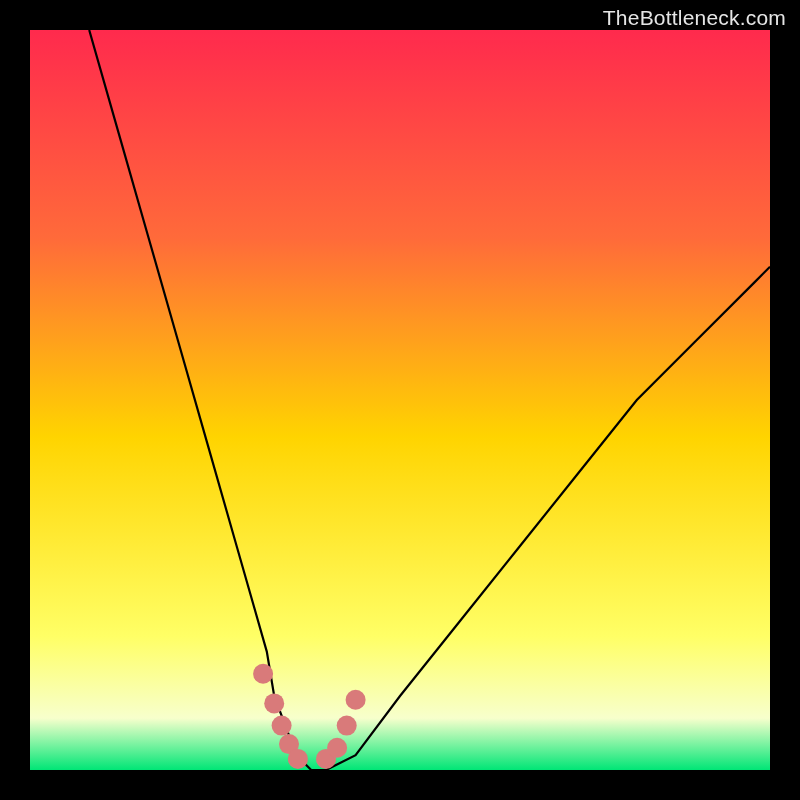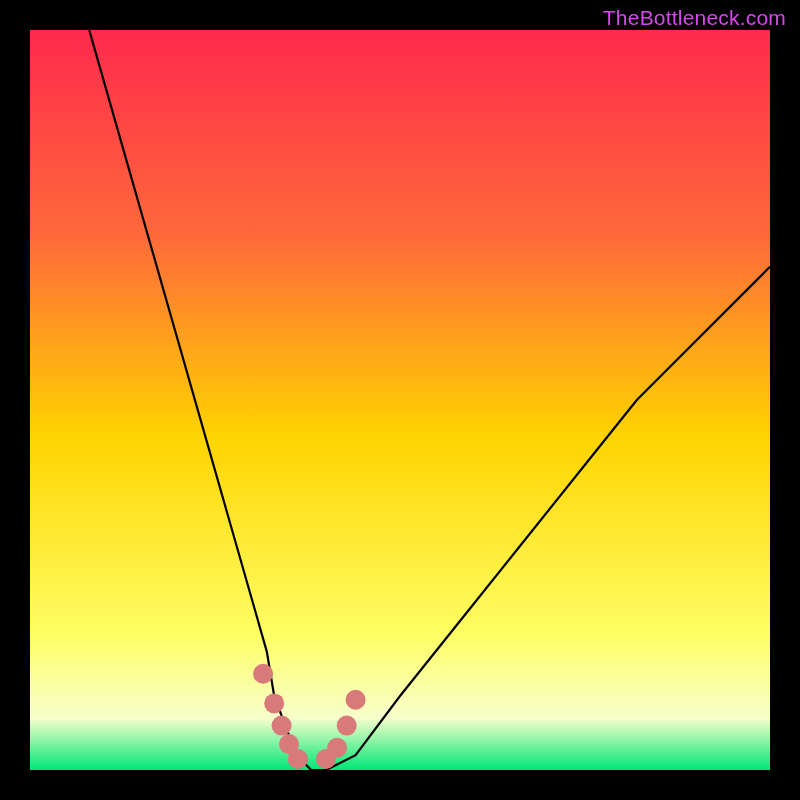--- a/index.html
+++ b/index.html
@@ -14,21 +14,21 @@
   .frame {
     position: relative;
     width: 800px;
     height: 800px;
     background: #000;
   }
   .watermark {
     position: absolute;
     top: 6px;
     right: 14px;
-    color: #d946ef;
+    color: #e5e5e5;
     font-size: 21px;
     font-weight: 500;
     letter-spacing: 0.2px;
     z-index: 10;
   }
   .plot-area {
     position: absolute;
     left: 30px;
     top: 30px;
     width: 740px;

